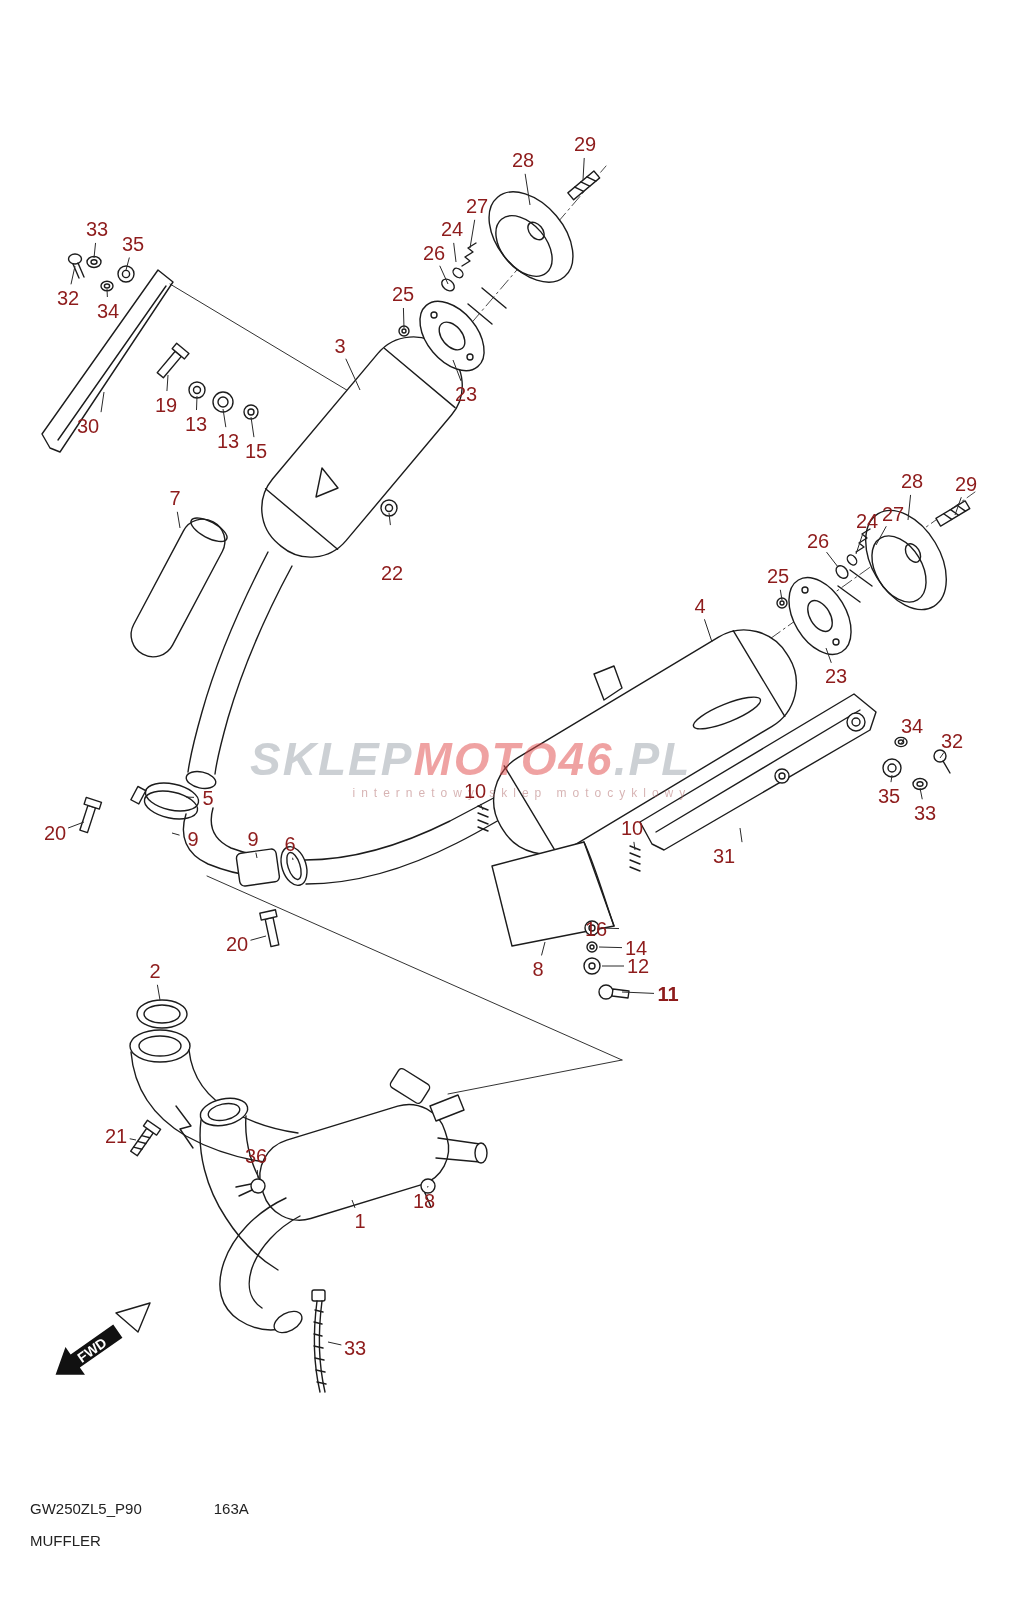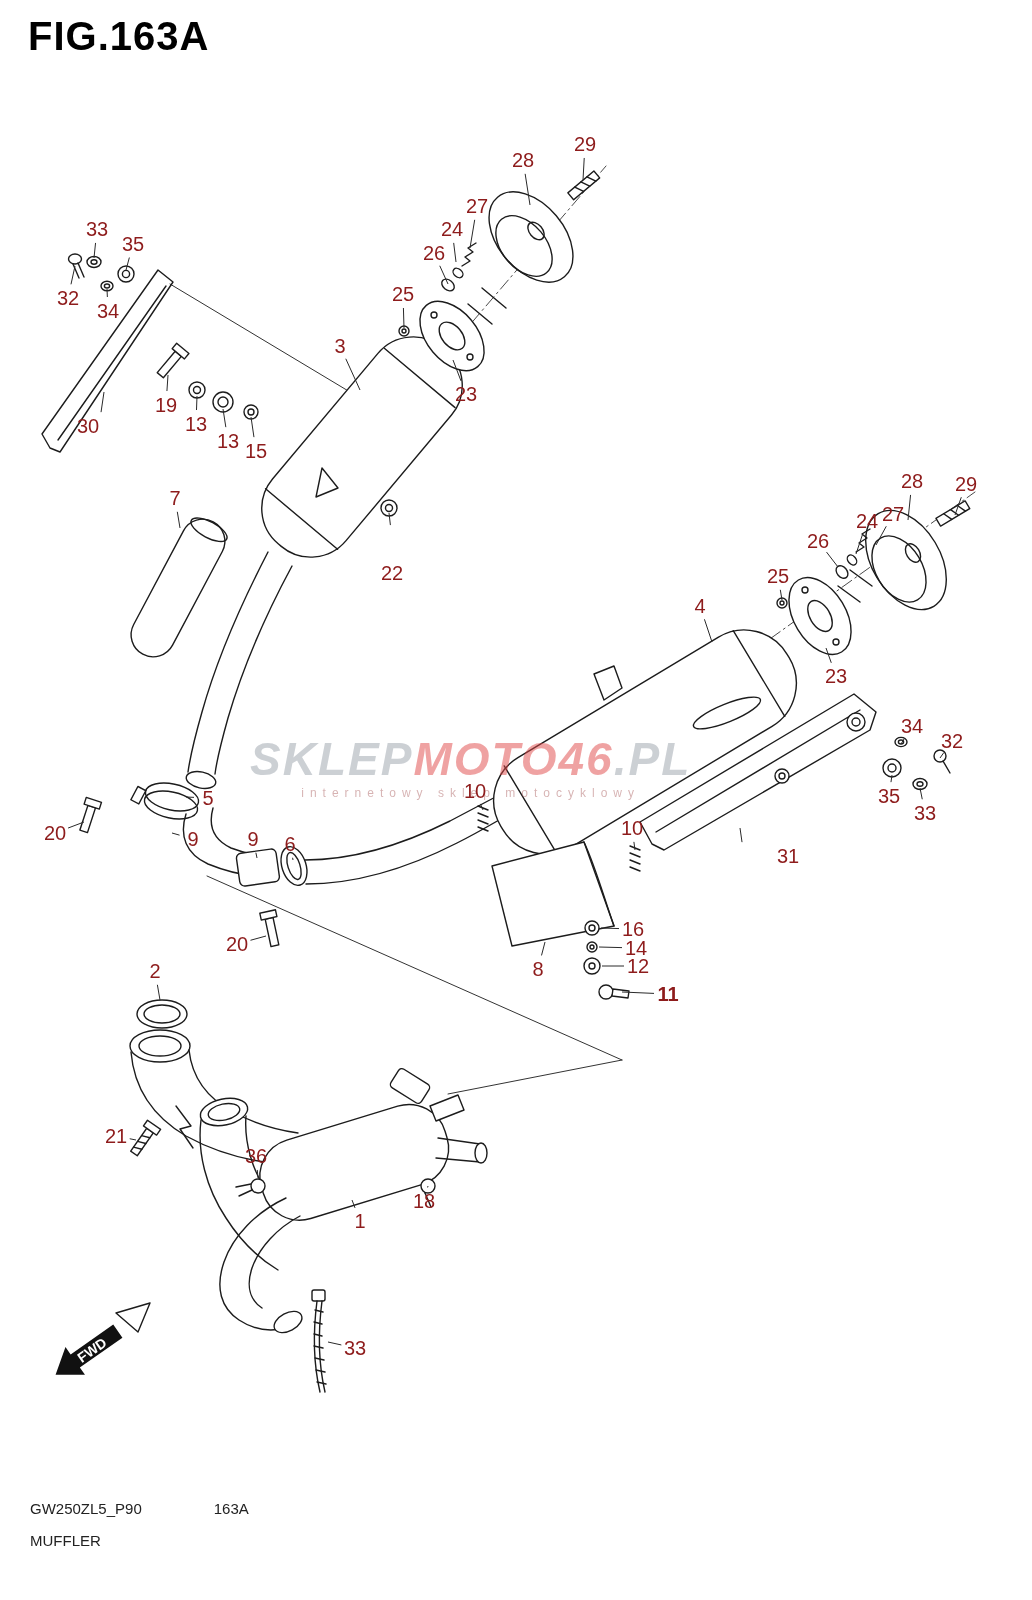--- a/index.html
+++ b/index.html
@@ -15,21 +15,21 @@
     position:absolute; left:0; top:0; width:1032px; height:1600px;
   }
   #leader-svg { pointer-events:none; }
   #leader-svg line { stroke:#2a2a2a; stroke-width:1; }
   .callout {
     position:absolute; transform:translate(-50%,-50%);
     font-size:20px; color:#8e1c1c; white-space:nowrap; line-height:1;
   }
   .watermark {
     position:absolute; left:250px; top:736px; opacity:0.5; pointer-events:none;
-    text-align:center;
+    text-align:right;
   }
   .wm-main { font-size:46px; font-weight:bold; font-style:italic; letter-spacing:2px; line-height:1; }
   .wm-gray { color:#9aa2ab; }
   .wm-red  { color:#e04848; }
   .wm-sub  { margin-top:4px; font-size:12px; letter-spacing:6px; color:#b06a6a; }
   .footer { position:absolute; left:30px; top:1500px; font-size:15px; color:#222; }
   .footer .code-line { display:flex; gap:72px; }
   .footer .caption { margin-top:15px; }
 </style>
 </head>
@@ -355,43 +355,42 @@
       <span class="callout" style="left: 893px; top: 514px;">27</span>
       <span class="callout" style="left: 867px; top: 521px;">24</span>
       <span class="callout" style="left: 818px; top: 541px;">26</span>
       <span class="callout" style="left: 778px; top: 576px;">25</span>
       <span class="callout" style="left: 700px; top: 606px;">4</span>
       <span class="callout" style="left: 836px; top: 676px;">23</span>
       <span class="callout" style="left: 912px; top: 726px;">34</span>
       <span class="callout" style="left: 952px; top: 741px;">32</span>
       <span class="callout" style="left: 889px; top: 796px;">35</span>
       <span class="callout" style="left: 925px; top: 813px;">33</span>
-      <span class="callout" style="left: 788px; top: 856px;">31</span>
+      <span class="callout" style="left: 724px; top: 856px;">31</span>
       <span class="callout" style="left: 208px; top: 798px;">5</span>
       <span class="callout" style="left: 55px; top: 833px;">20</span>
       <span class="callout" style="left: 193px; top: 839px;">9</span>
       <span class="callout" style="left: 253px; top: 839px;">9</span>
       <span class="callout" style="left: 290px; top: 844px;">6</span>
       <span class="callout" style="left: 475px; top: 791px;">10</span>
       <span class="callout" style="left: 632px; top: 828px;">10</span>
       <span class="callout" style="left: 237px; top: 944px;">20</span>
       <span class="callout" style="left: 538px; top: 969px;">8</span>
-      <span class="callout" style="left: 633px; top: 929px;">16</span>
+      <span class="callout" style="left: 596px; top: 929px;">16</span>
       <span class="callout" style="left: 636px; top: 948px;">14</span>
       <span class="callout" style="left: 638px; top: 966px;">12</span>
       <span class="callout" style="left: 668px; top: 994px; font-weight: bold;">11</span>
       <span class="callout" style="left: 155px; top: 971px;">2</span>
       <span class="callout" style="left: 116px; top: 1136px;">21</span>
       <span class="callout" style="left: 256px; top: 1156px;">36</span>
       <span class="callout" style="left: 360px; top: 1221px;">1</span>
       <span class="callout" style="left: 424px; top: 1201px;">18</span>
       <span class="callout" style="left: 355px; top: 1348px;">33</span>
     </div>
 
-  <div class="fig-title">FIG.163A</div>
 
   <div class="footer">
     <div class="code-line">
       <span>GW250ZL5_P90</span>
       <span>163A</span>
     </div>
     <div class="caption">MUFFLER</div>
   </div>
 
 </div>

